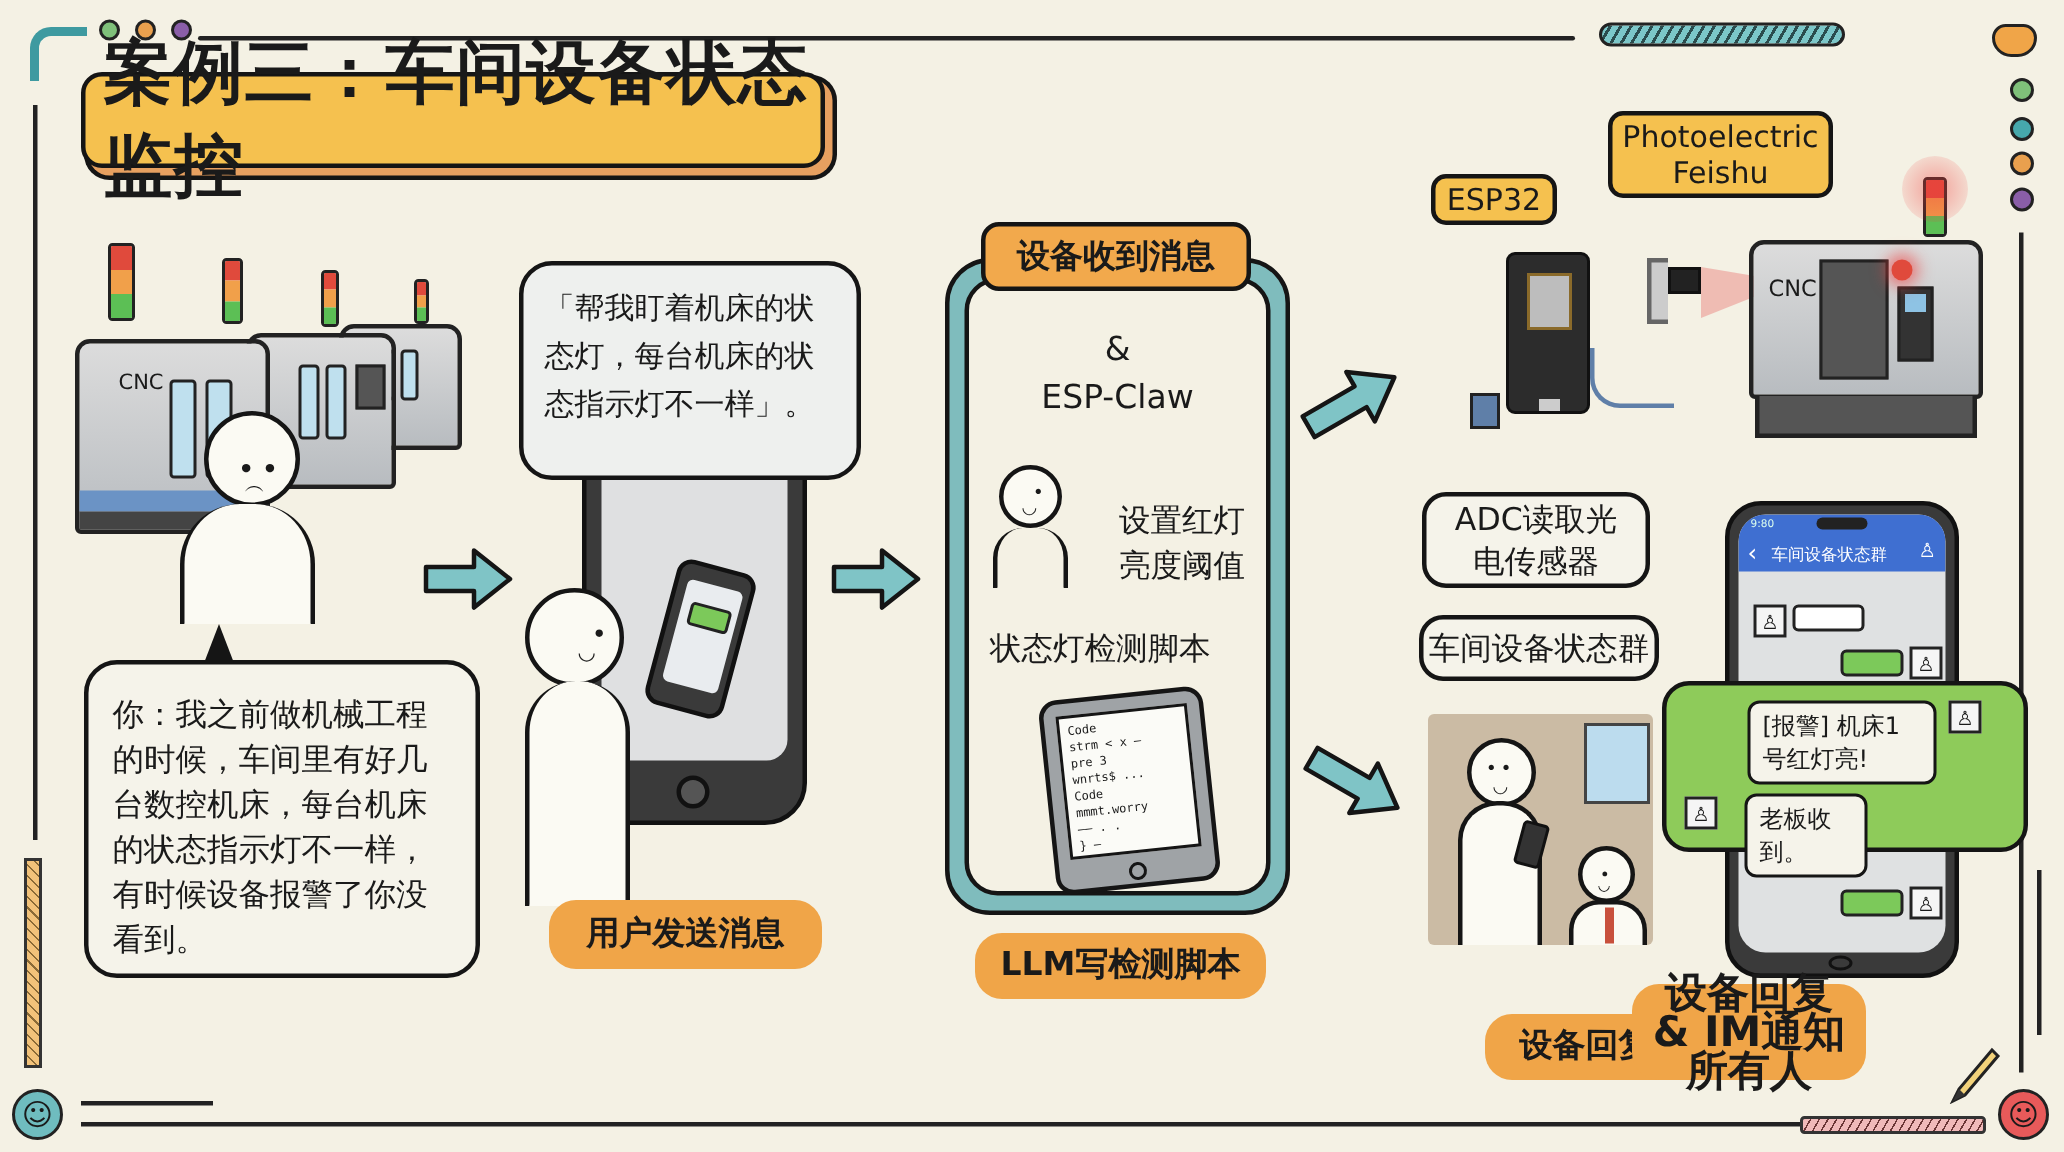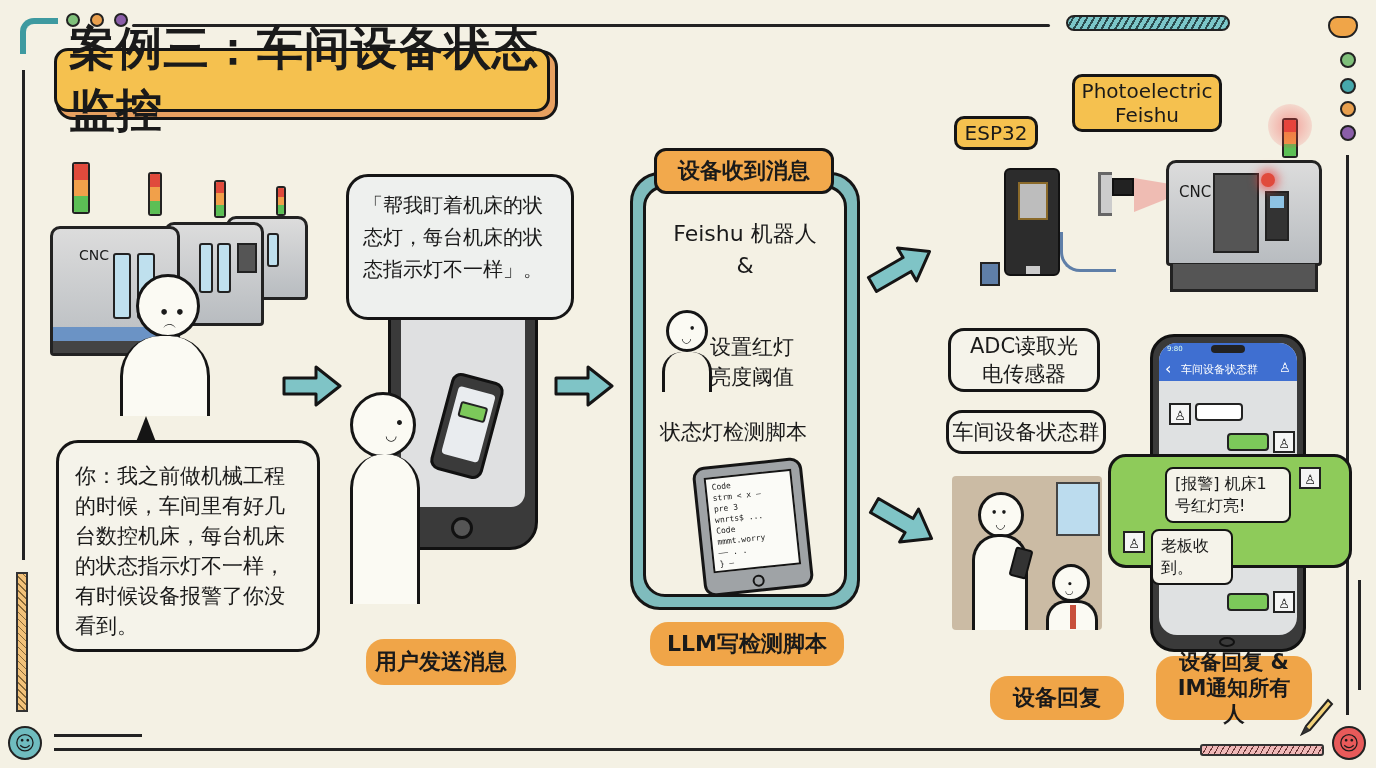--- a/index.html
+++ b/index.html
@@ -173,46 +173,46 @@
 <div class="abs phone" style="left:440px;top:376px;width:54px;height:100px;transform:rotate(15deg);border-radius:10px">
   <div class="abs" style="left:6px;top:10px;width:38px;height:70px;background:#e9ecef;border-radius:4px"></div>
   <div class="abs" style="left:12px;top:24px;width:28px;height:16px;background:#7cc95a;border:2px solid #222;border-radius:3px"></div>
 </div>
 <div class="abs head" style="left:350px;top:392px;width:66px;height:66px">
   <div class="abs" style="left:42px;top:20px;font-size:14px;font-weight:bold">•</div>
   <div class="abs" style="left:32px;top:32px;font-size:14px">◡</div>
 </div>
 <div class="abs" style="left:350px;top:454px;width:70px;height:150px;border-left:3px solid #151515;border-right:3px solid #151515;border-radius:34px 34px 0 0;background:#fbfaf3"></div>
 
-<div class="abs pill" style="left:366px;top:639px;width:150px;height:46px">
+<div class="abs pill" style="left:366px;top:600px;width:182px;height:46px">
   <span>用户发送消息</span>
 </div>
 
 <div class="abs arrow" style="left:554px;top:364px">
   <svg width="60" height="44" viewBox="0 0 60 44">
       <path d="M2 14 L34 14 L34 3 L58 22 L34 41 L34 30 L2 30 Z" fill="#7fc4c6" stroke="#151515" stroke-width="3" stroke-linejoin="round"></path>
     </svg>
 </div>
 
 <div class="abs panel">
   <div class="panel-inner"></div>
 </div>
 <div class="abs panel-head">
   <span>设备收到消息</span>
 </div>
 <div class="abs" style="left:650px;top:218px;width:190px;text-align:center;font-size:22px;line-height:32px">
-  <div>Feishu 机器人</div>
   <div>&amp;</div>
+  <div>ESP-Claw</div>
 </div>
 <div class="abs head" style="left:666px;top:310px;width:42px;height:42px">
   <div class="abs" style="left:20px;top:10px;font-size:10px;font-weight:bold">•</div>
   <div class="abs" style="left:12px;top:18px;font-size:12px">◡</div>
 </div>
 <div class="abs" style="left:662px;top:352px;width:50px;height:40px;border-left:3px solid #151515;border-right:3px solid #151515;border-radius:20px 20px 0 0"></div>
-<div class="abs" style="left:710px;top:332px;width:100px;font-size:21px;line-height:30px">设置红灯亮度阈值</div>
+<div class="abs" style="left:746px;top:332px;width:100px;font-size:21px;line-height:30px">设置红灯亮度阈值</div>
 <div class="abs" style="left:660px;top:418px;width:180px;font-size:21px">状态灯检测脚本</div>
 
 <div class="abs" style="left:698px;top:462px;width:110px;height:130px;background:#9fa3a6;border:3px solid #151515;border-radius:12px;transform:rotate(-6deg)">
   <div class="abs" style="left:8px;top:8px;width:88px;height:96px;background:#fbfbf7;border:2px solid #151515;padding:3px 5px;font-family:'DejaVu Sans Mono',monospace;font-size:8px;line-height:11px">
     <div>Code</div>
     <div>strm &lt; x —</div>
     <div>pre 3</div>
     <div>wnrts$ ...</div>
     <div>Code</div>
     <div>mmmt.worry</div>
@@ -312,23 +312,23 @@
   </div>
   <div class="abs" style="left:66px;top:300px;width:16px;height:10px;border:2px solid #111;border-radius:50%"></div>
 </div>
 
 <div class="abs chat-bubble-green" style="left:1108px;top:454px;width:244px;height:114px">
   <div class="abs msg" style="left:54px;top:10px;width:126px">
     <span>[报警] 机床1号红灯亮!</span>
   </div>
   <div class="abs avatar" style="left:188px;top:10px">♙</div>
   <div class="abs avatar" style="left:12px;top:74px">♙</div>
-  <div class="abs msg" style="left:40px;top:72px;width:82px">
+  <div class="abs msg" style="left:52px;top:72px;width:82px">
     <span>老板收到。</span>
   </div>
 </div>
 
 <div class="abs pill" style="left:990px;top:676px;width:134px;height:44px">
   <span>设备回复</span>
 </div>
-<div class="abs pill" style="left:1156px;top:656px;width:156px;height:64px;padding:0 12px;font-size:21px">
+<div class="abs pill" style="left:1088px;top:656px;width:156px;height:64px;padding:0 12px;font-size:28px">
   <span>设备回复 &amp; IM通知所有人</span>
 </div>
 
 </body></html>

